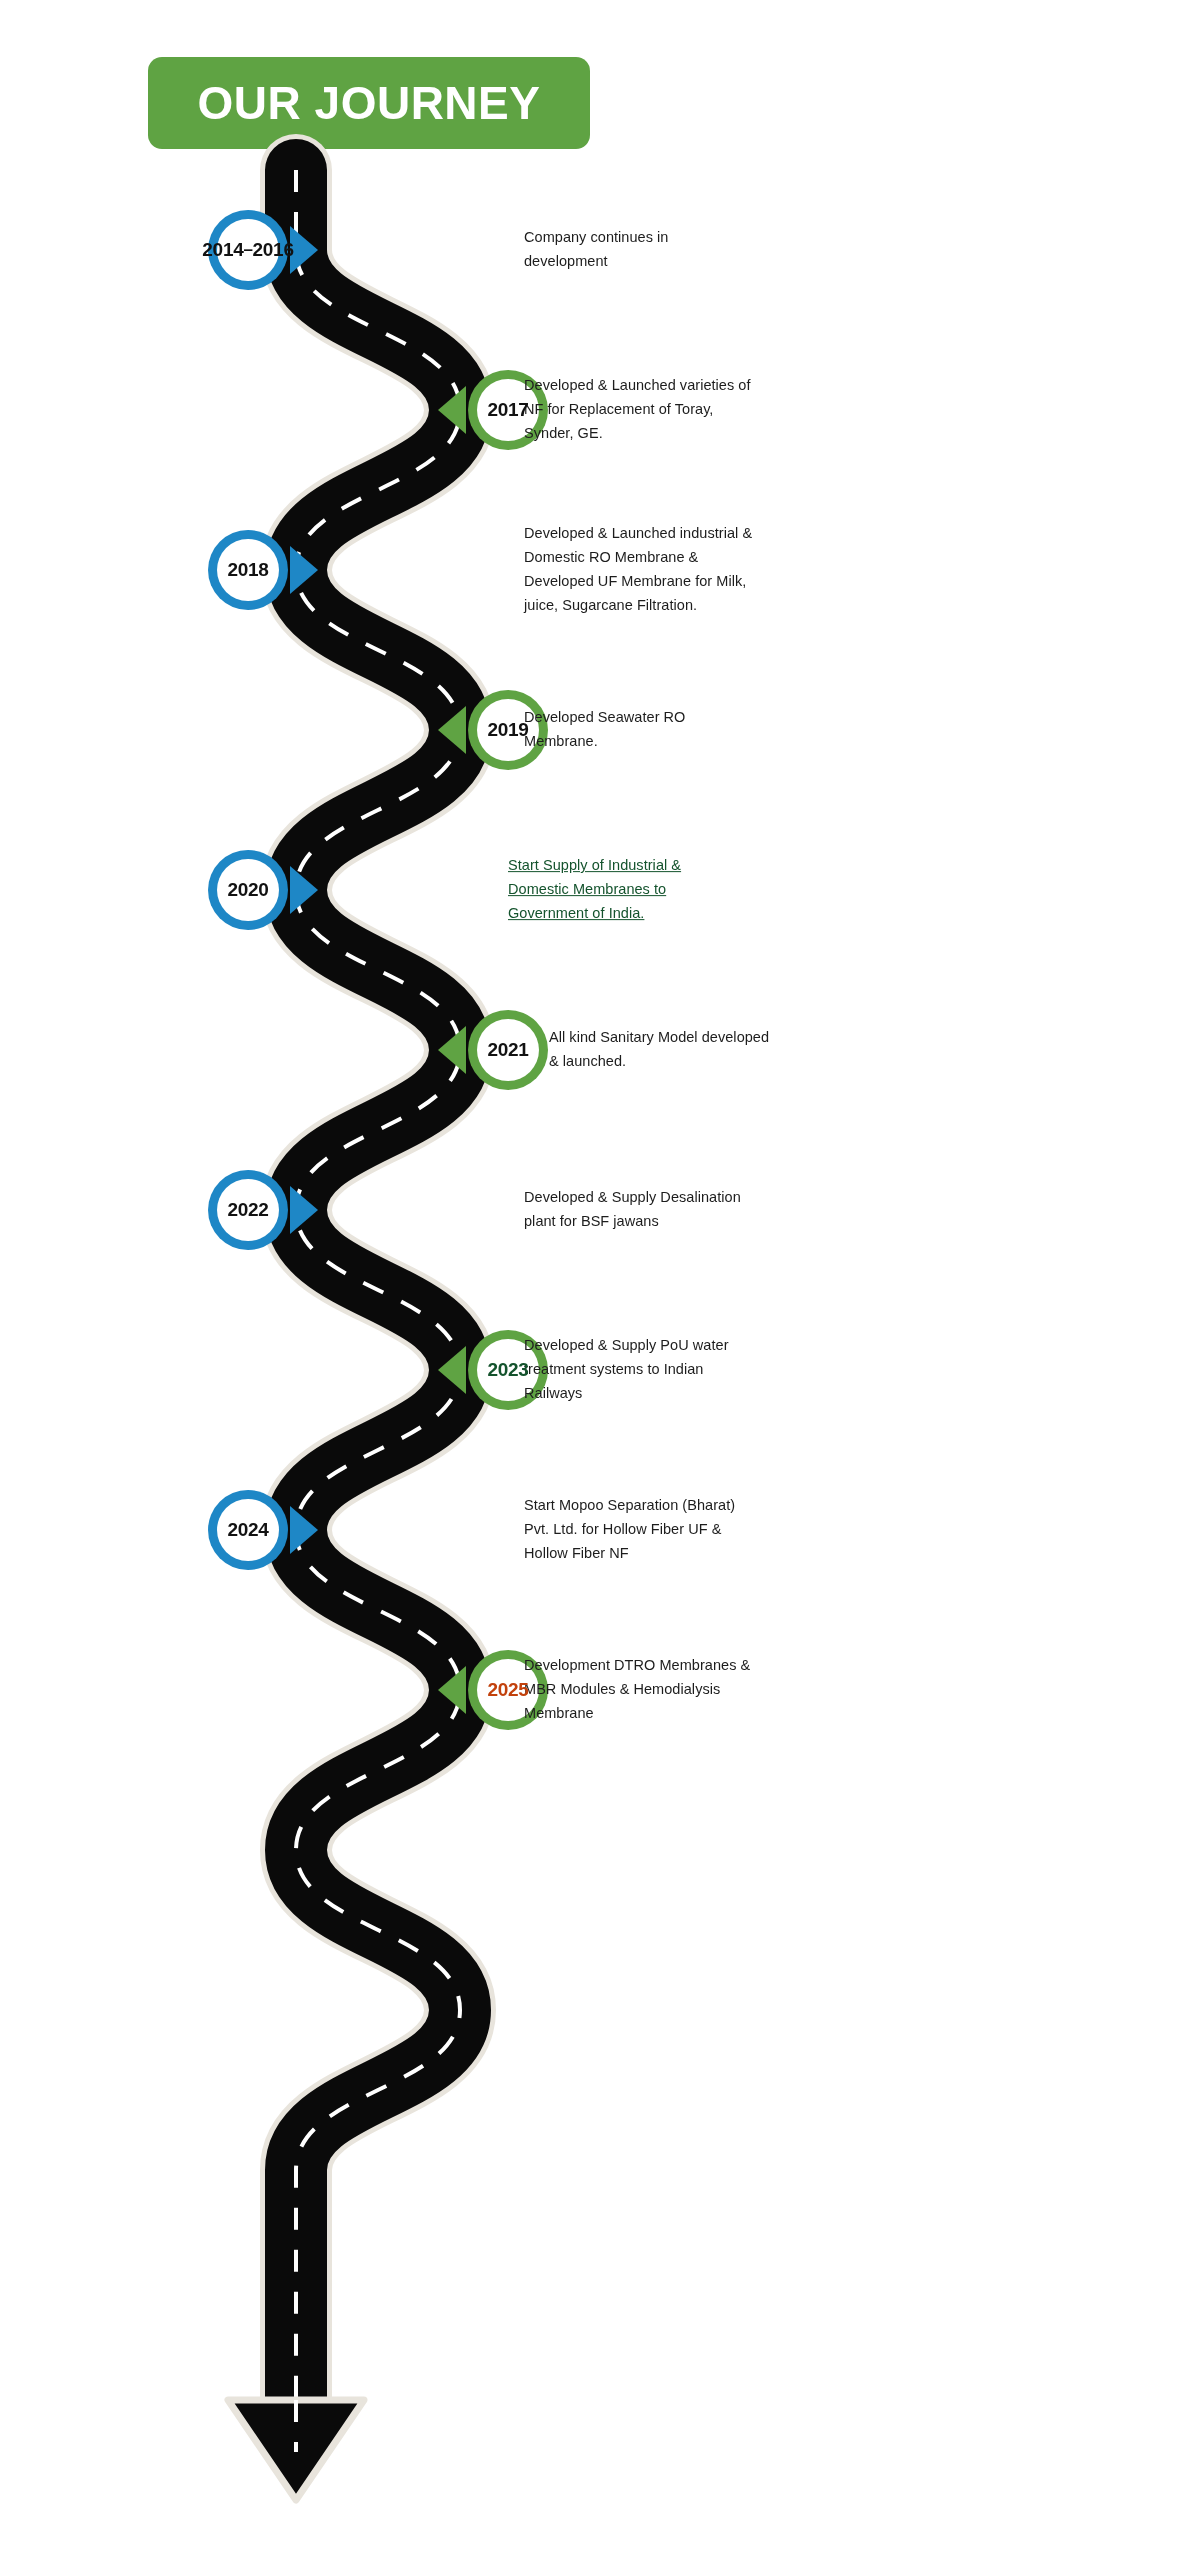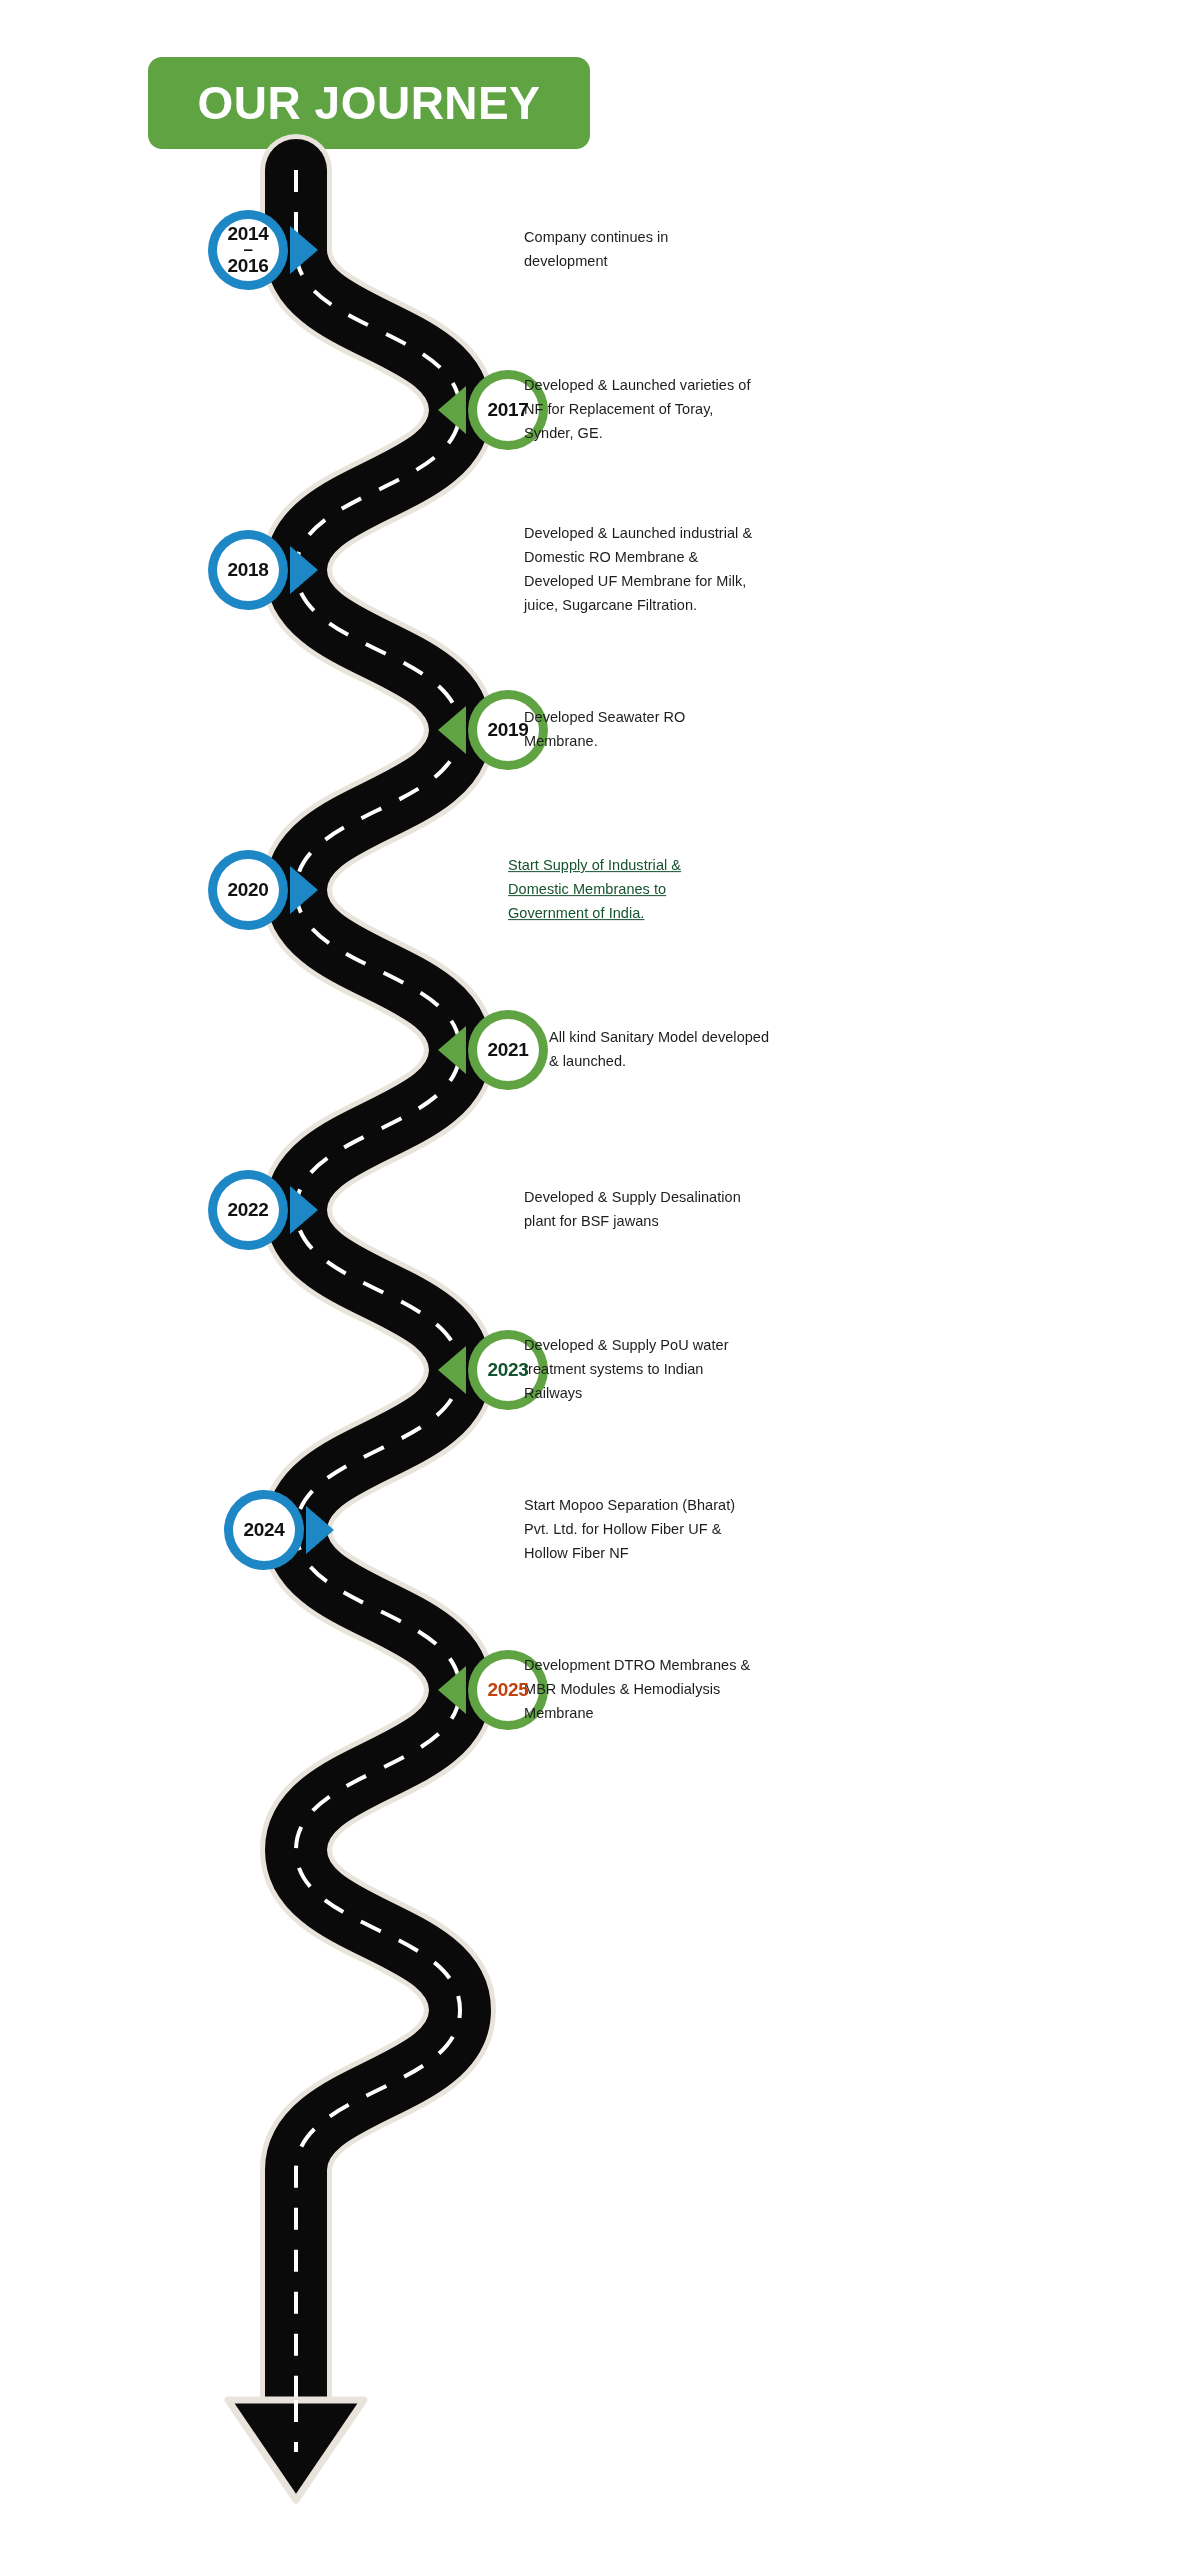--- a/index.html
+++ b/index.html
@@ -56,21 +56,21 @@
     position: absolute;
     width: 112px;
     height: 84px;
   }
   .marker .pin-svg { position: absolute; left: 0; top: 0; }
   .marker .pin-label {
     position: absolute;
     top: 0;
     height: 84px;
     display: flex;
-    flex-direction: column;
+    flex-direction: row;
     align-items: center;
     justify-content: center;
     font-family: "Liberation Sans", sans-serif;
     font-weight: bold;
     font-size: 19px;
     color: #121212;
     line-height: 1.02;
     letter-spacing: -0.3px;
     z-index: 3;
   }
@@ -215,21 +215,21 @@
         <svg class="pin-svg" width="112" height="84" viewBox="0 0 112 84" xmlns="http://www.w3.org/2000/svg">
           <polygon points="28,18 0,42 28,66" fill="#5FA343"></polygon>
           <circle cx="70" cy="42" r="40" fill="#5FA343"></circle>
           <circle cx="70" cy="42" r="31" fill="#FFFFFF"></circle>
         </svg>
         <div class="pin-label" style="color: #14532d;">
           <span>2023</span>
         </div>
       </div>
       <div class="desc" style="left: 524px; width: 230px; color: rgb(29, 29, 29); top: 1370px; transform: translateY(-50%);">Developed &amp; Supply PoU water treatment systems to Indian Railways</div>
-      <div class="marker left" style="top: 1488px; left: 222px;">
+      <div class="marker left" style="top: 1488px; left: 206px;">
         <svg class="pin-svg" width="112" height="84" viewBox="0 0 112 84" xmlns="http://www.w3.org/2000/svg">
           <polygon points="84,18 112,42 84,66" fill="#1E87C6"></polygon>
           <circle cx="42" cy="42" r="40" fill="#1E87C6"></circle>
           <circle cx="42" cy="42" r="31" fill="#FFFFFF"></circle>
         </svg>
         <div class="pin-label" style="color: rgb(18, 18, 18);">
           <span>2024</span>
         </div>
       </div>
       <div class="desc" style="left: 524px; width: 230px; color: rgb(29, 29, 29); top: 1530px; transform: translateY(-50%);">Start Mopoo Separation (Bharat) Pvt. Ltd. for Hollow Fiber UF &amp; Hollow Fiber NF</div>

